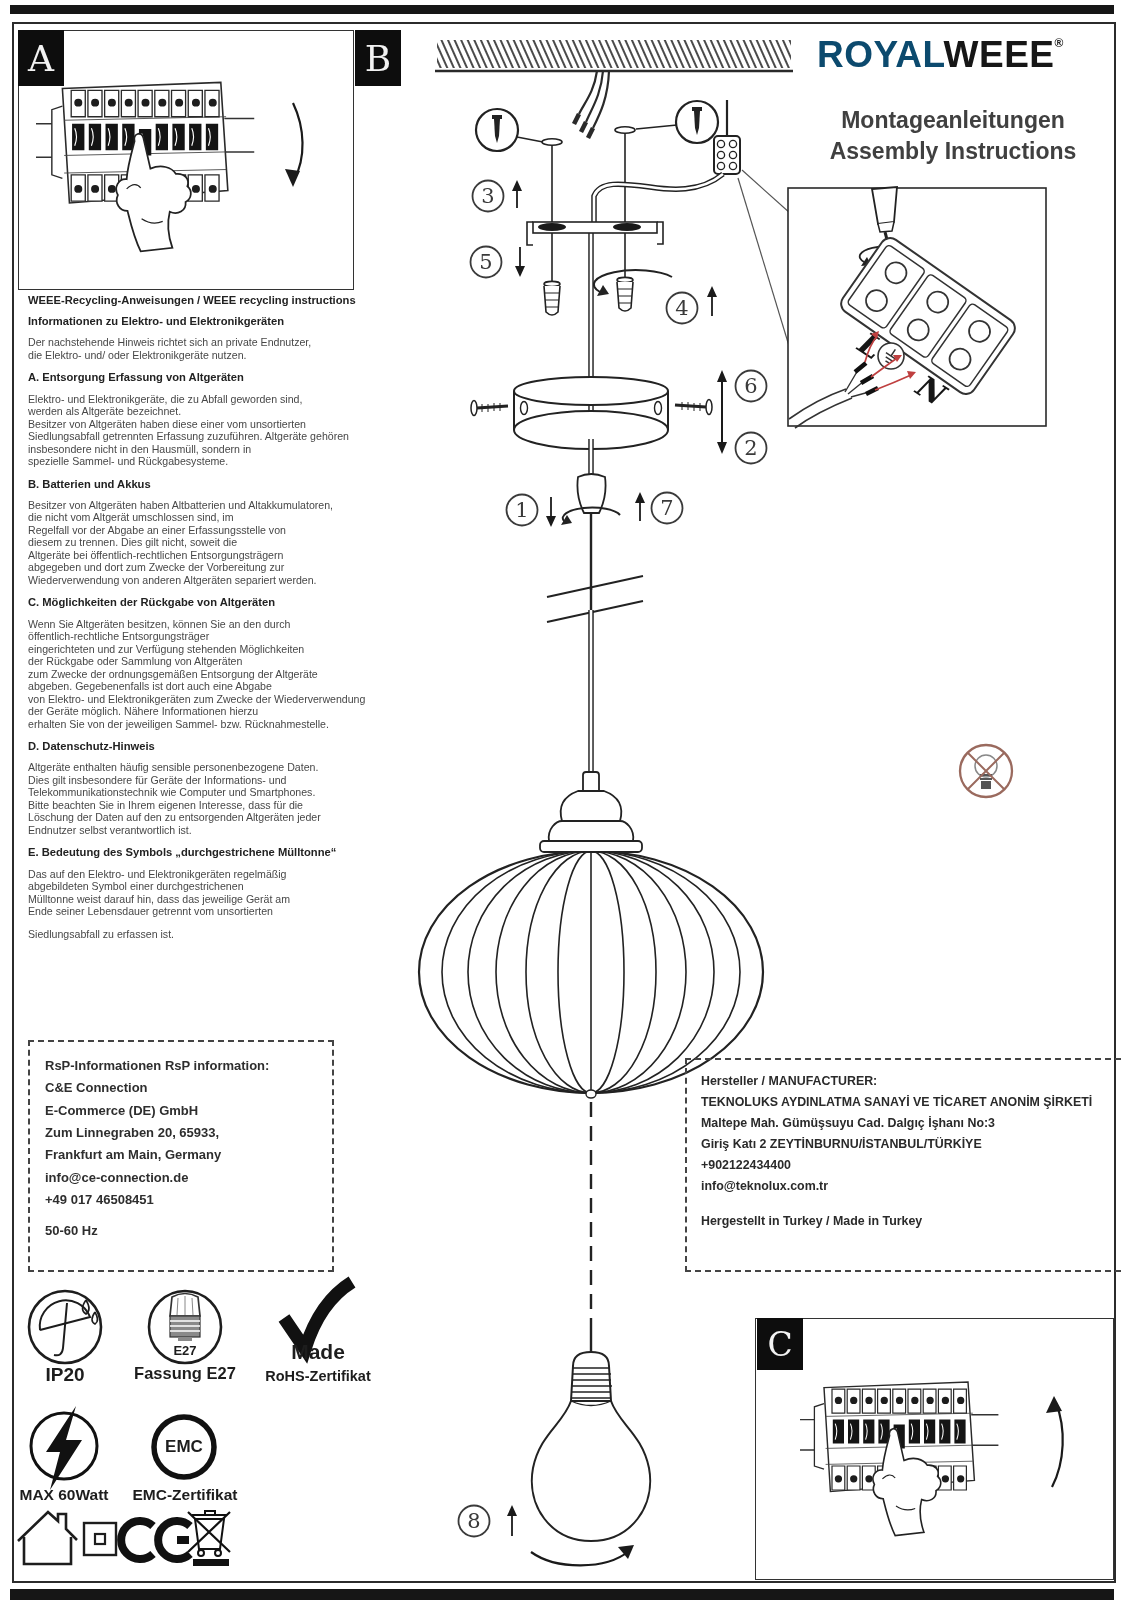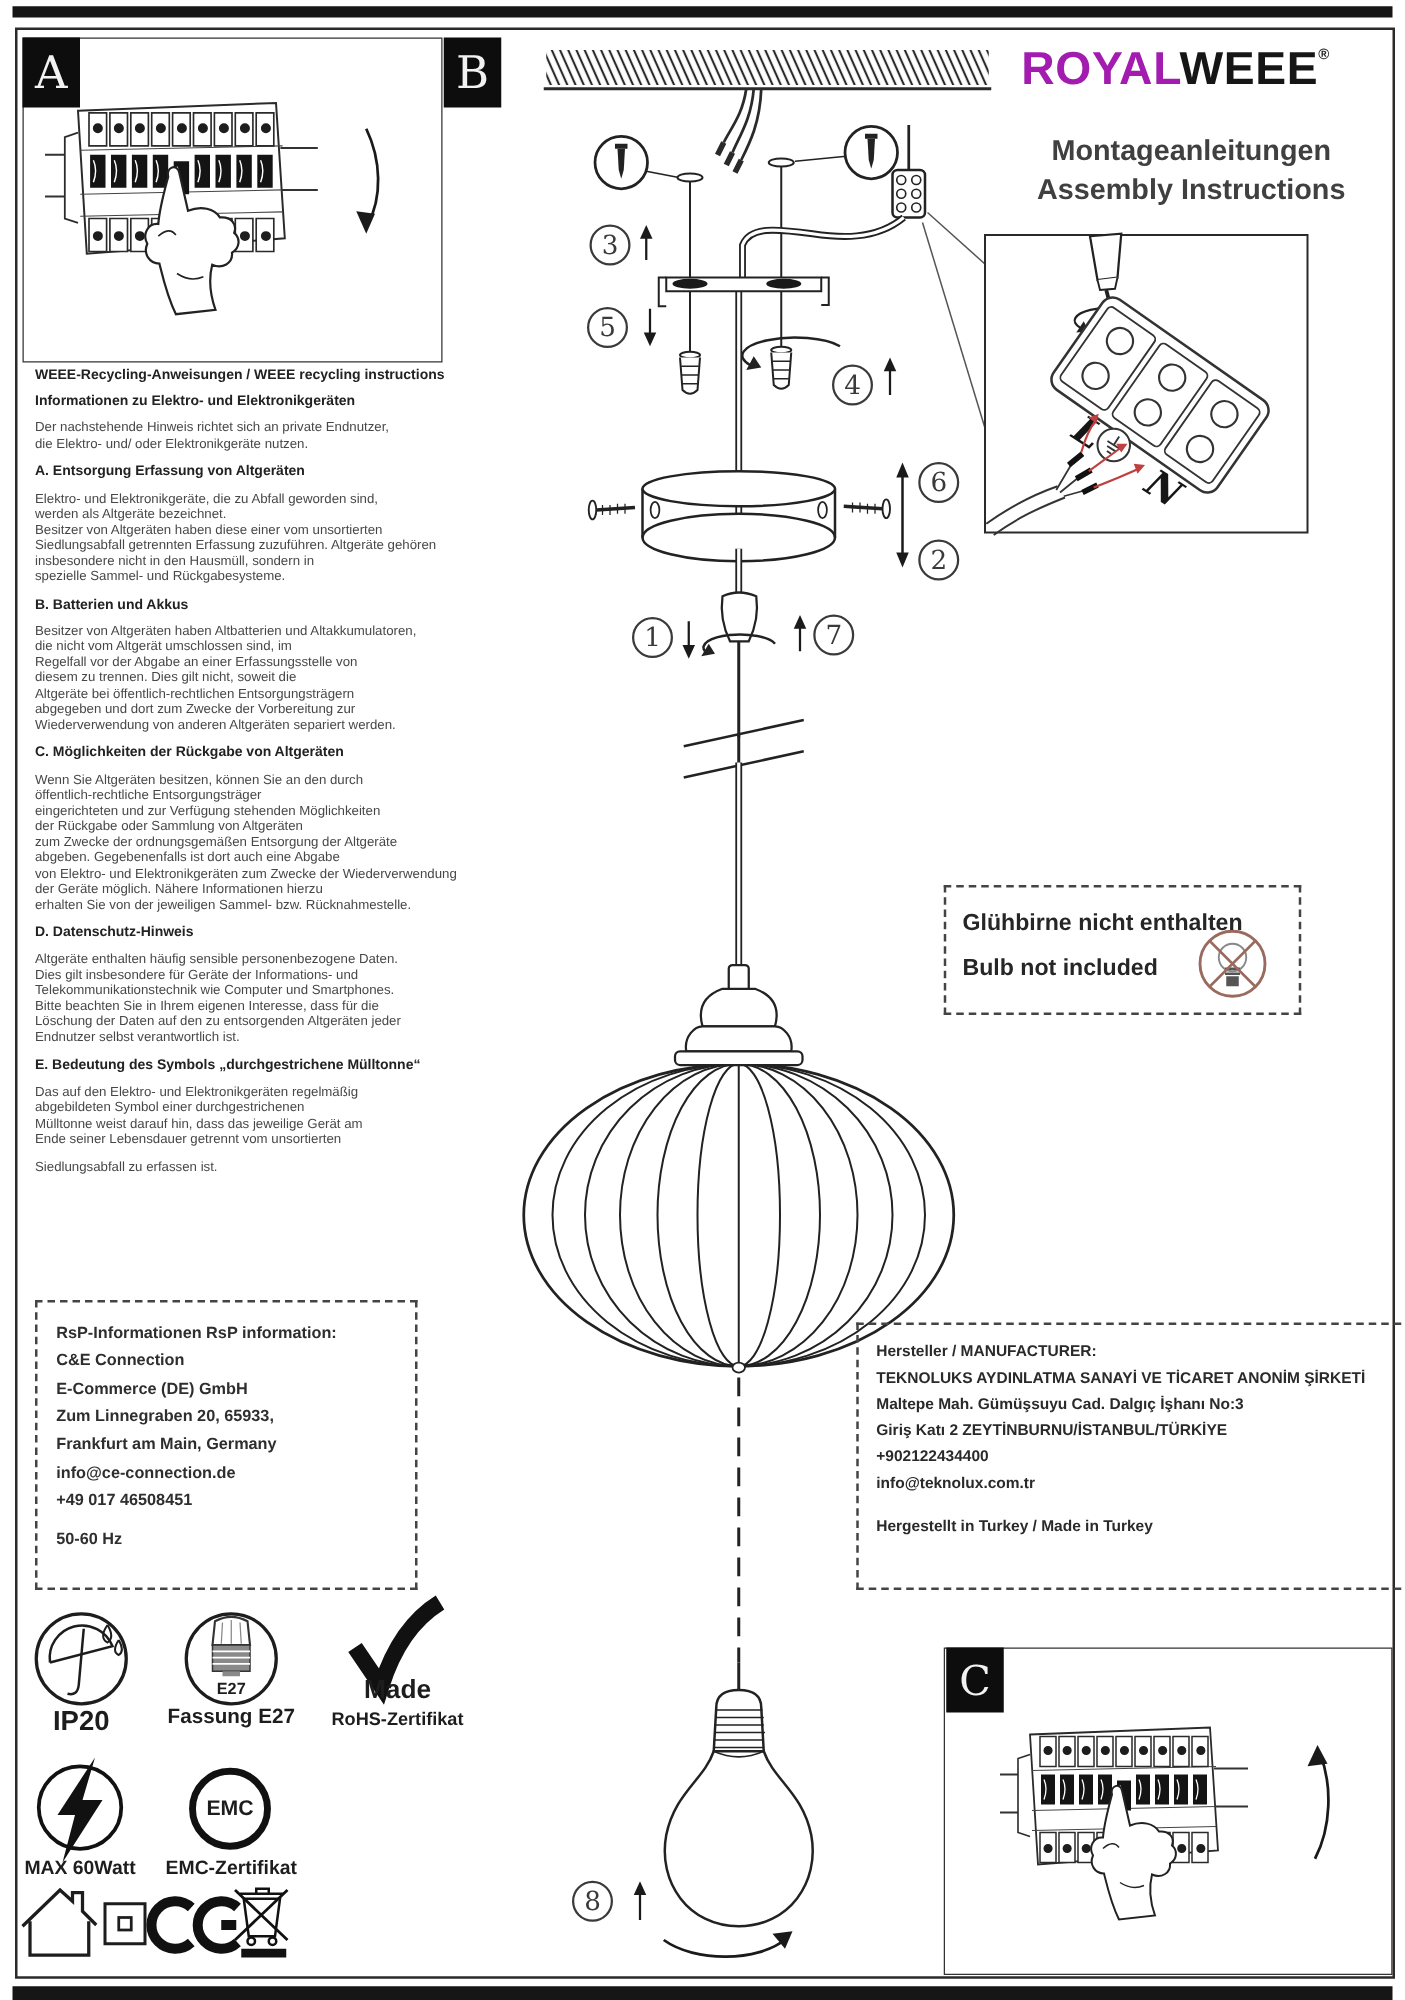--- a/index.html
+++ b/index.html
@@ -42,21 +42,21 @@
       <span>A</span>
     </div>
   <div class="abs sec-label" style="left:355px;top:30px;width:46px;height:56px;">
       <span>B</span>
     </div>
   <div class="abs sec-label" style="left:757px;top:1318px;width:46px;height:52px;font-size:33px;">
       <span>C</span>
     </div>
 
   <div class="abs brand" style="left:817px;top:34px;">
-    <span style="color:#a21caf;">ROYAL</span><span style="color:#161616;">WEEE</span><sup>®</sup>
+    <span style="color:#0c4a6e;">ROYAL</span><span style="color:#161616;">WEEE</span><sup>®</sup>
   </div>
   <div class="abs h-title" style="left:808px;top:105px;width:290px;">
     <div>Montageanleitungen</div>
     <div>Assembly Instructions</div>
   </div>
 
   <div class="abs weee" style="left:28px;top:294px;">
     <h3>WEEE-Recycling-Anweisungen / WEEE recycling instructions</h3>
     <h3>Informationen zu Elektro- und Elektronikgeräten</h3>
     <div class="para">Der nachstehende Hinweis richtet sich an private Endnutzer,
@@ -105,36 +105,32 @@
     <div>RsP-Informationen RsP information:</div>
     <div>C&amp;E Connection</div>
     <div>E-Commerce (DE) GmbH</div>
     <div>Zum Linnegraben 20, 65933,</div>
     <div>Frankfurt am Main, Germany</div>
     <div>info@ce-connection.de</div>
     <div>+49 017 46508451</div>
     <div style="margin-top:8px;">50-60 Hz</div>
   </div>
 
-  <div class="abs dash-box bulbnote" style="left:755px;top:708px;width:256px;height:80px;">
-    <div>Glühbirne nicht enthalten</div>
-    <div>Bulb not included</div>
-  </div>
 
   <div class="abs dash-box manu" style="left:685px;top:1058px;width:424px;height:188px;">
     <div>Hersteller / MANUFACTURER:</div>
     <div>TEKNOLUKS AYDINLATMA SANAYİ VE TİCARET ANONİM ŞİRKETİ</div>
     <div>Maltepe Mah. Gümüşsuyu Cad. Dalgıç İşhanı No:3</div>
     <div>Giriş Katı 2 ZEYTİNBURNU/İSTANBUL/TÜRKİYE</div>
     <div>+902122434400</div>
     <div>info@teknolux.com.tr</div>
     <div style="margin-top:14px;">Hergestellt in Turkey / Made in Turkey</div>
   </div>
 
-  <div class="cert" style="left:25px;top:1364px;width:80px;font-size:22px;">IP20</div>
+  <div class="cert" style="left:25px;top:1364px;width:80px;font-size:19px;">IP20</div>
   <div class="cert" style="left:160px;top:1343px;width:50px;font-size:13px;">E27</div>
   <div class="cert" style="left:118px;top:1364px;width:134px;font-size:16.5px;">Fassung E27</div>
   <div class="cert" style="left:282px;top:1340px;width:72px;font-size:21px;">Made</div>
   <div class="cert" style="left:260px;top:1368px;width:116px;font-size:14.5px;">RoHS-Zertifikat</div>
   <div class="cert" style="left:13px;top:1486px;width:102px;font-size:15.5px;">MAX 60Watt</div>
   <div class="cert" style="left:154px;top:1437px;width:60px;font-size:17px;">EMC</div>
   <div class="cert" style="left:126px;top:1486px;width:118px;font-size:15.5px;">EMC-Zertifikat</div>
 
   <svg id="art" width="1124" height="1600" viewBox="0 0 1124 1600">
     <defs>

